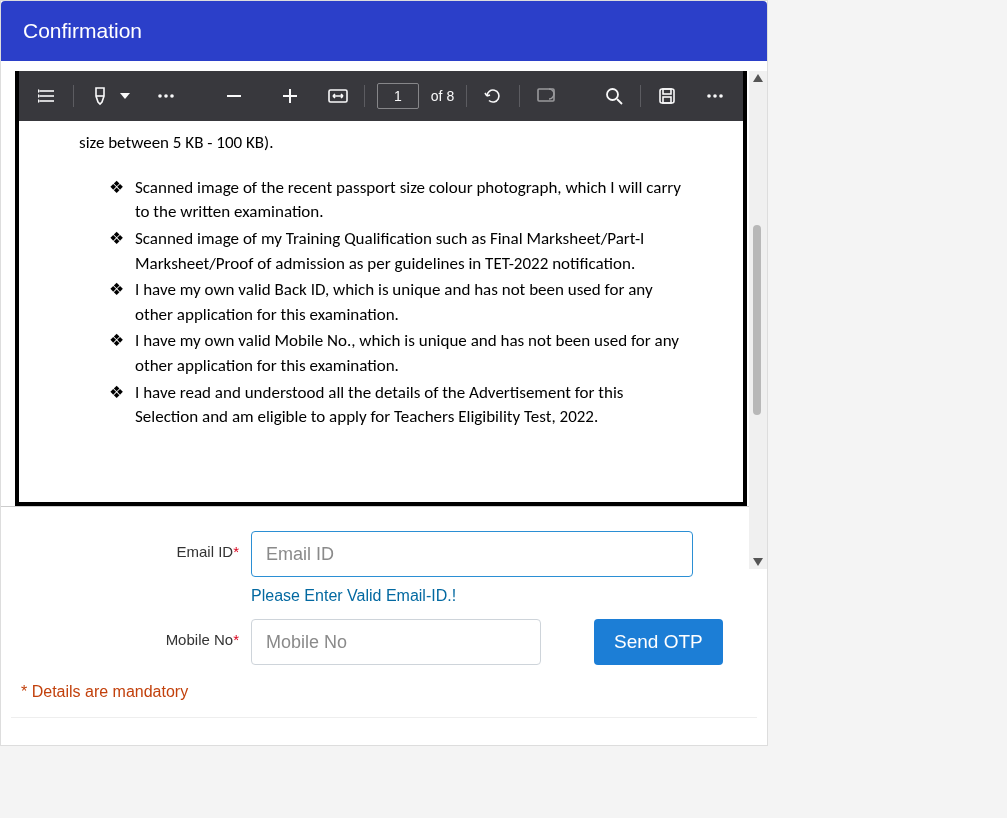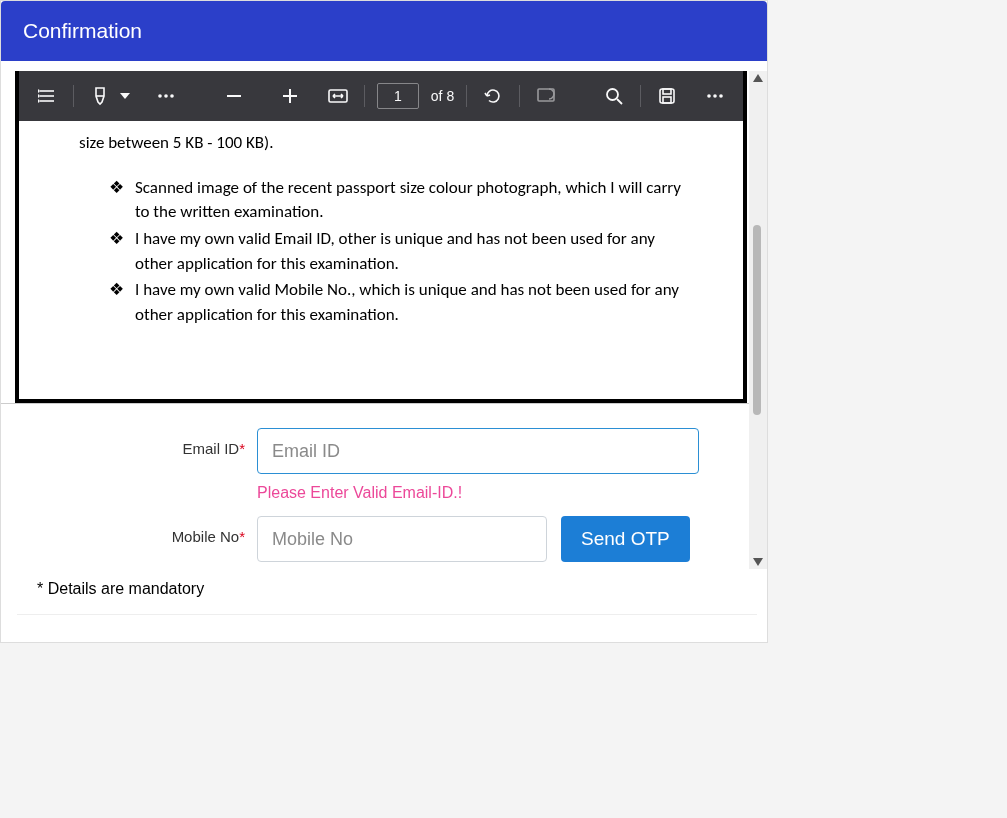--- a/index.html
+++ b/index.html
@@ -18,33 +18,33 @@
     .toolbar-sep { width: 1px; height: 22px; background: #5c5c61; margin: 0 8px; }
     .toolbar-spacer { flex: 1; }
     .page-input { width: 42px; height: 26px; background: transparent; border: 1px solid #868689; color: #f9f9fa; text-align: center; font-size: 14px; border-radius: 2px; }
     .page-total { color: #f9f9fa; font-size: 14px; margin-left: 8px; }
     .chevron-small { font-size: 9px; color: #f9f9fa; margin-left: 2px; }
     .pdf-page { background: white; padding: 10px 60px 70px 60px; font-family: Calibri, Arial, sans-serif; font-size: 17px; color: #000; line-height: 1.45; }
     .intro-line { margin-bottom: 20px; }
     .bullet-list { list-style: none; padding-left: 30px; }
     .bullet-list li { position: relative; padding-left: 26px; margin-bottom: 2px; }
     .bullet-list li::before { content: "❖"; position: absolute; left: 0; top: 0; }
-    .form-section { padding: 24px 10px 10px 16px; border-top: 1px solid #ccc; }
+    .form-section { padding: 24px 10px 10px 10px; border-top: 1px solid #ccc; }
     .form-row { display: flex; align-items: flex-start; margin-bottom: 14px; }
     .form-label { width: 240px; text-align: right; padding-right: 12px; font-size: 15px; color: #333; font-family: 'Segoe UI', Arial, sans-serif; padding-top: 12px; }
     .req-star { color: #d9001b; }
     .form-field-wrap { display: flex; flex-direction: column; }
     .form-input { width: 442px; height: 46px; border: 1px solid #ced4da; border-radius: 4px; padding: 0 14px; font-size: 18px; color: #333; font-family: 'Segoe UI', Arial, sans-serif; }
     .form-input.invalid-input { border: 1px solid #2b8fd4; }
     .form-input::placeholder { color: #8a8a8a; font-family: 'Segoe UI', Arial, sans-serif; }
-    .field-error { color: #ec4899; font-size: 16px; margin-top: 10px; font-family: 'Segoe UI', Arial, sans-serif; }
+    .field-error { color: #0369a1; font-size: 16px; margin-top: 10px; font-family: 'Segoe UI', Arial, sans-serif; }
     .mobile-row { display: flex; gap: 14px; align-items: flex-start; }
     .mobile-input { width: 290px; }
-    .send-otp-btn { height: 46px; padding: 0 20px; background: #1c7ed6; color: white; border: none; border-radius: 4px; font-size: 19px; cursor: pointer; font-family: 'Segoe UI', Arial, sans-serif; }
-    .mandatory-note { color: #000000; font-size: 16px; margin-top: 18px; margin-left: 20px; font-family: 'Segoe UI', Arial, sans-serif; }
+    .send-otp-btn { height: 46px; padding: 0 20px; background: #1c7ed6; color: white; border: none; border-radius: 4px; font-size: 19px; cursor: pointer; font-family: 'Segoe UI', Arial, sans-serif; margin-left: 39px; }
+    .mandatory-note { color: #c2410c; font-size: 16px; margin-top: 18px; margin-left: 10px; font-family: 'Segoe UI', Arial, sans-serif; }
     .form-footer-gap { height: 18px; border-top: 1px solid #eee; margin-top: 16px; }
     svg { display: block; }
   </style>
 </head>
 <body>
 
 <div class="modal-container">
 
   <div class="modal-header">Confirmation</div>
 
@@ -157,22 +157,24 @@
                 <circle cx="8" cy="2" r="1.8"></circle>
                 <circle cx="14" cy="2" r="1.8"></circle>
               </svg>
           </div>
         </div>
 
         <div class="pdf-page">
           <div class="intro-line">size between 5 KB - 100 KB).</div>
           <ul class="bullet-list">
             <li>Scanned image of the recent passport size colour photograph, which I will carry to the written examination.</li>
-            <li>I have my own valid Email ID, other is unique and has not been used for any other application for this examination.</li>
+            <li>Scanned image of my Training Qualification such as Final Marksheet/Part-I Marksheet/Proof of admission as per guidelines in TET-2022 notification.</li>
+            <li>I have my own valid Back ID, which is unique and has not been used for any other application for this examination.</li>
             <li>I have my own valid Mobile No., which is unique and has not been used for any other application for this examination.</li>
+            <li>I have read and understood all the details of the Advertisement for this Selection and am eligible to apply for Teachers Eligibility Test, 2022.</li>
           </ul>
         </div>
       </div>
     </div>
   </div>
 
   <div class="form-section">
     <div class="form-row">
       <div class="form-label">
         <span>Email ID</span><span class="req-star">*</span>

